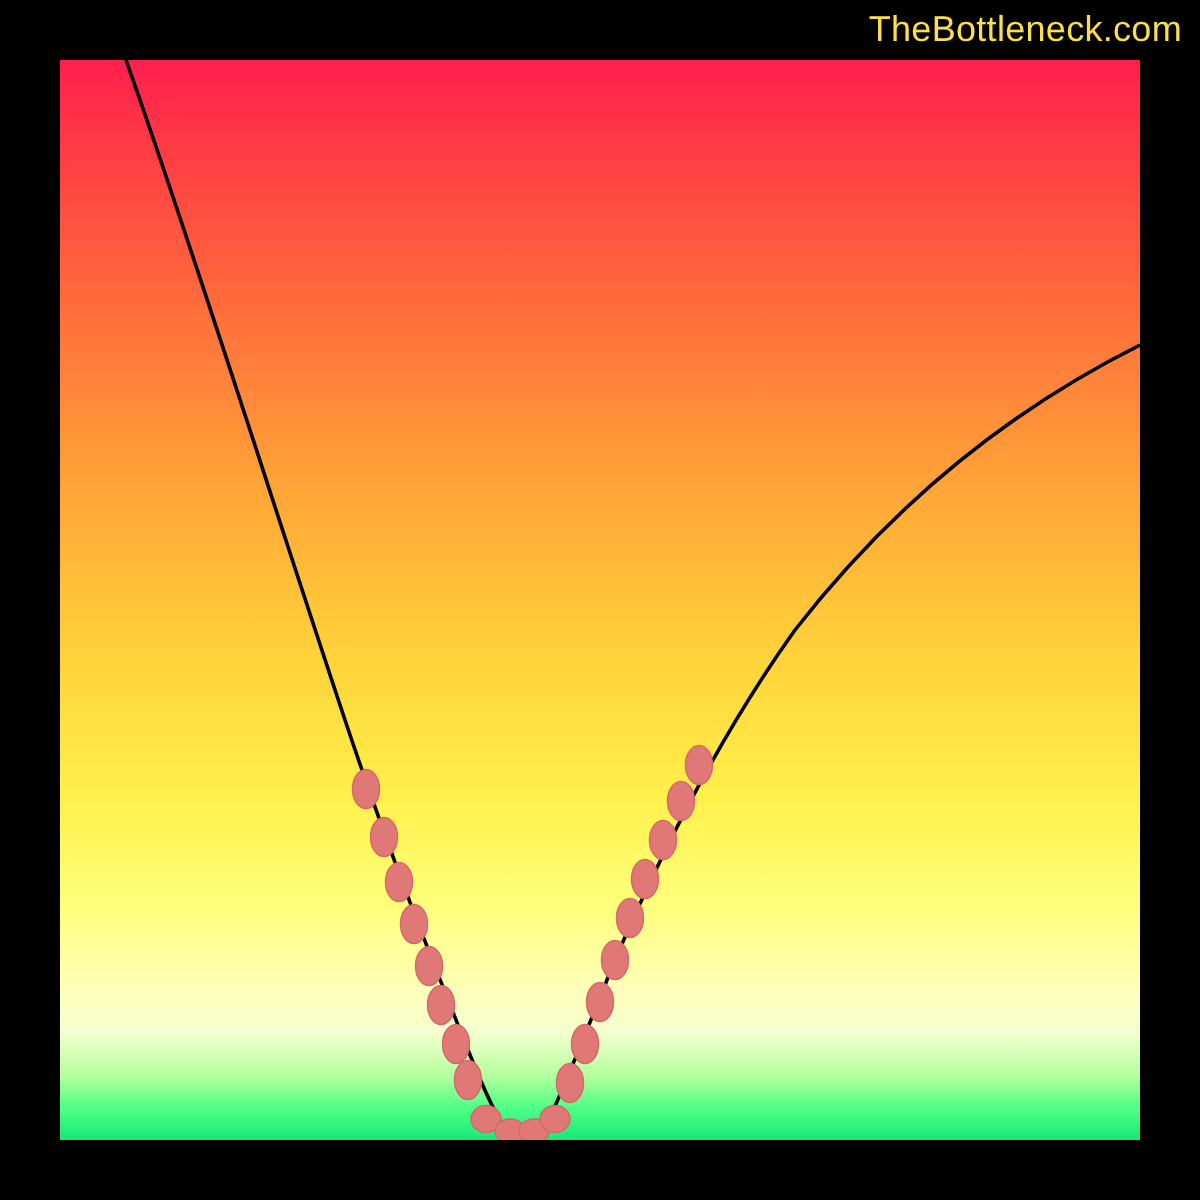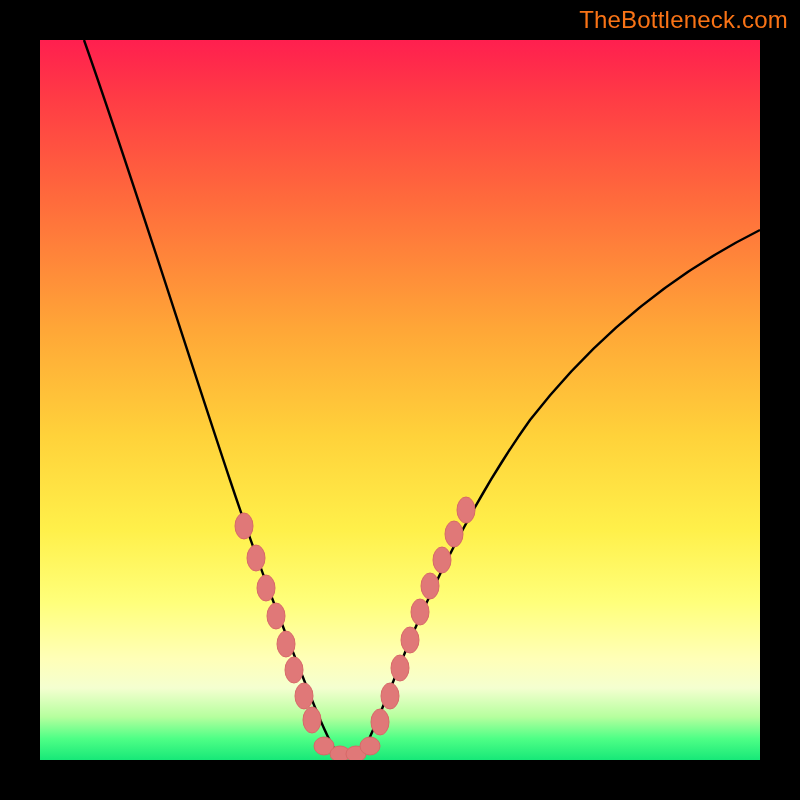--- a/index.html
+++ b/index.html
@@ -39,21 +39,21 @@
       #f4ffd0 90%,
       #b6ff9e 94%,
       #4fff86 97%,
       #17e878 100%
     );
   }
   .watermark {
     position: absolute;
     top: 6px;
     right: 12px;
-    color: #f97316;
+    color: #fde047;
     font-size: 24px;
     font-weight: 400;
     letter-spacing: 0.2px;
     user-select: none;
   }
   svg.curves {
     position: absolute;
     left: 0;
     top: 0;
     width: 720px;

